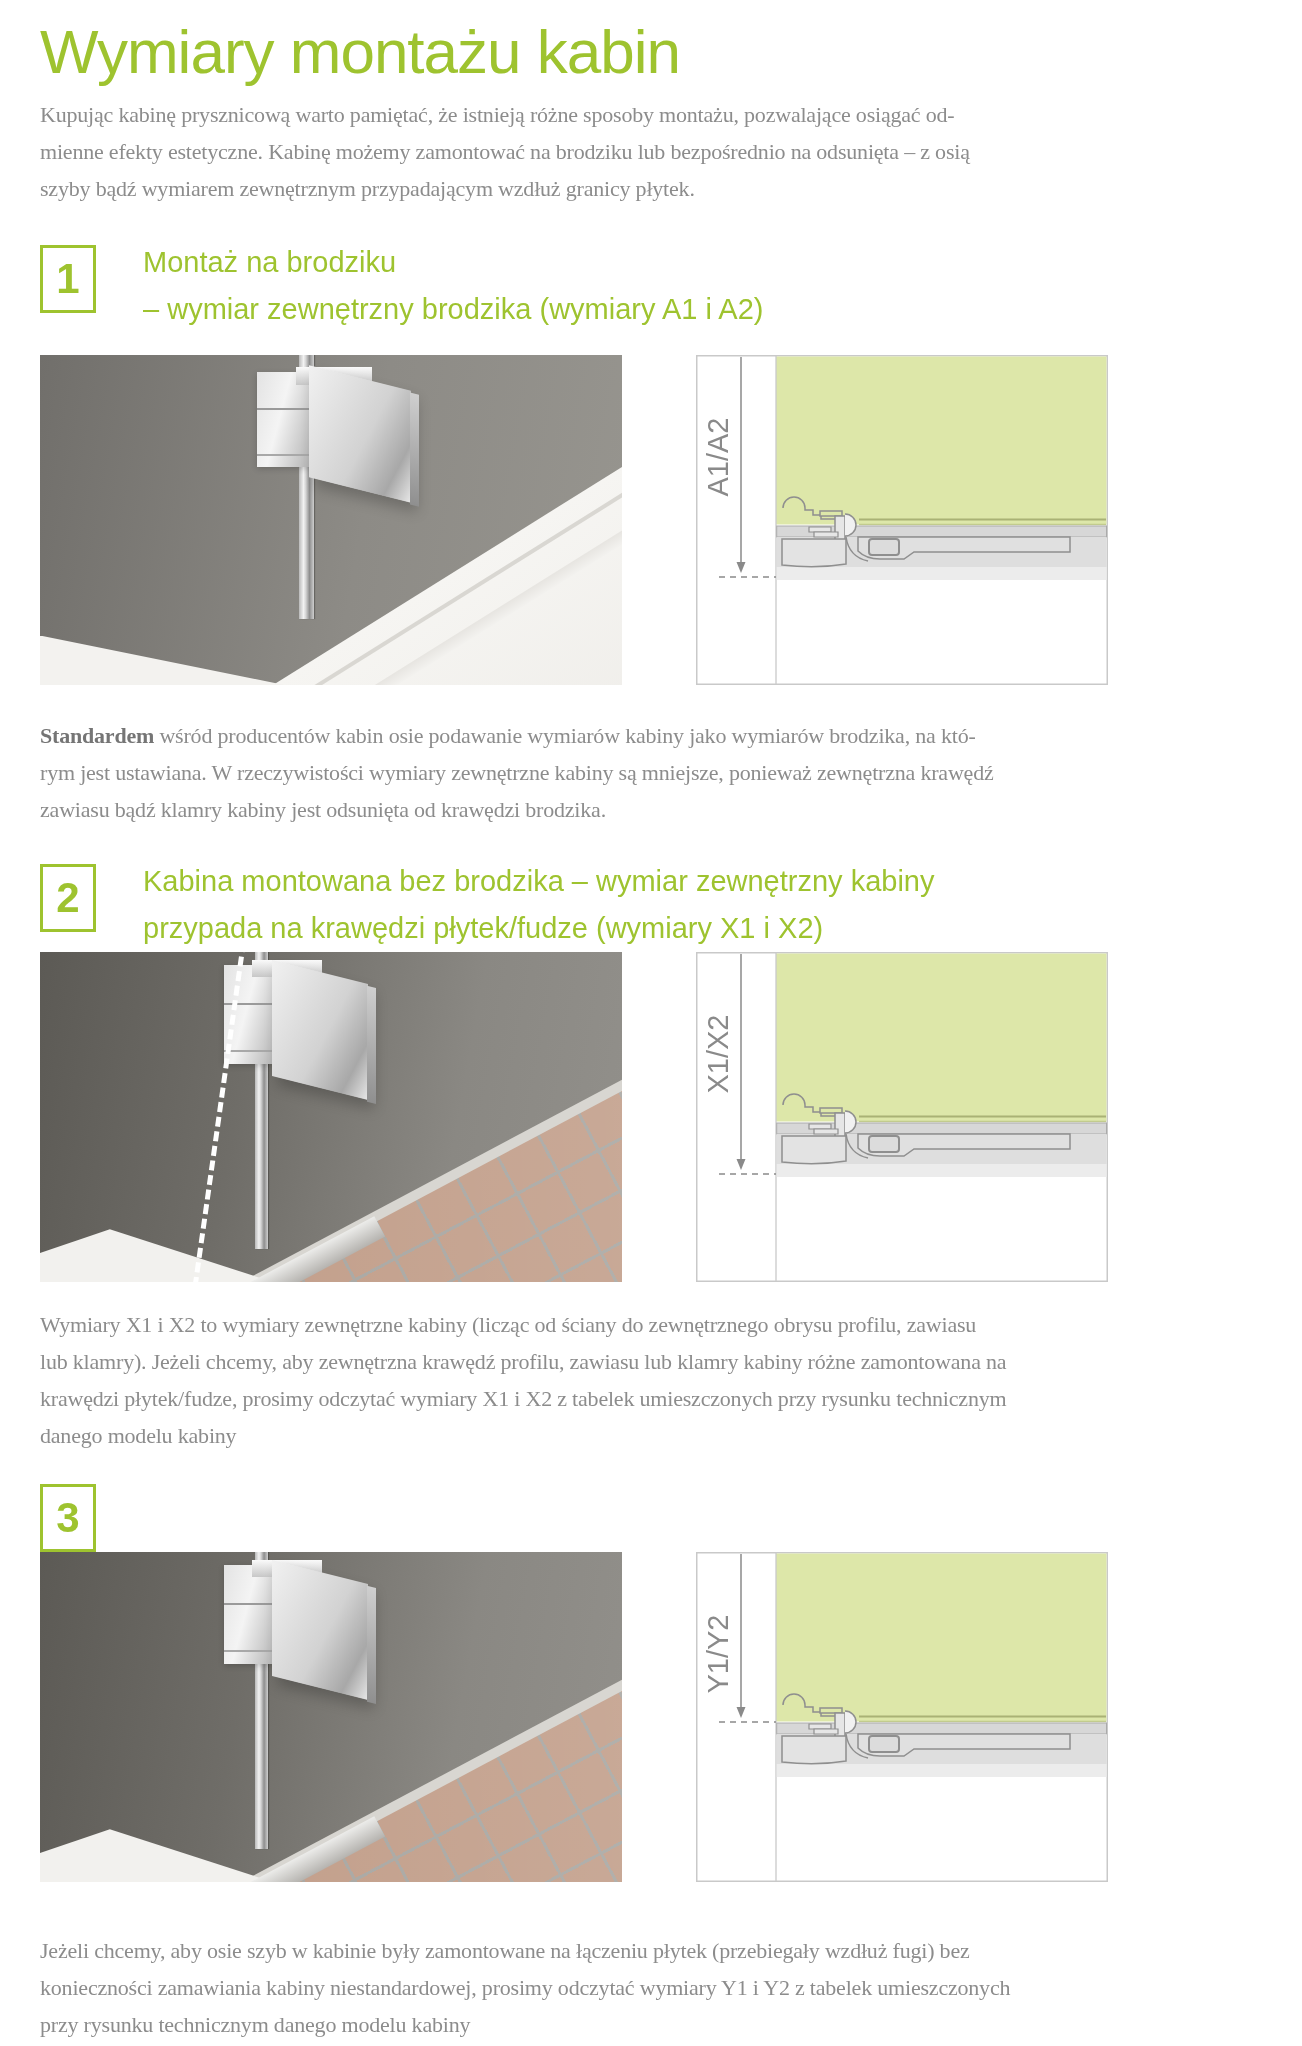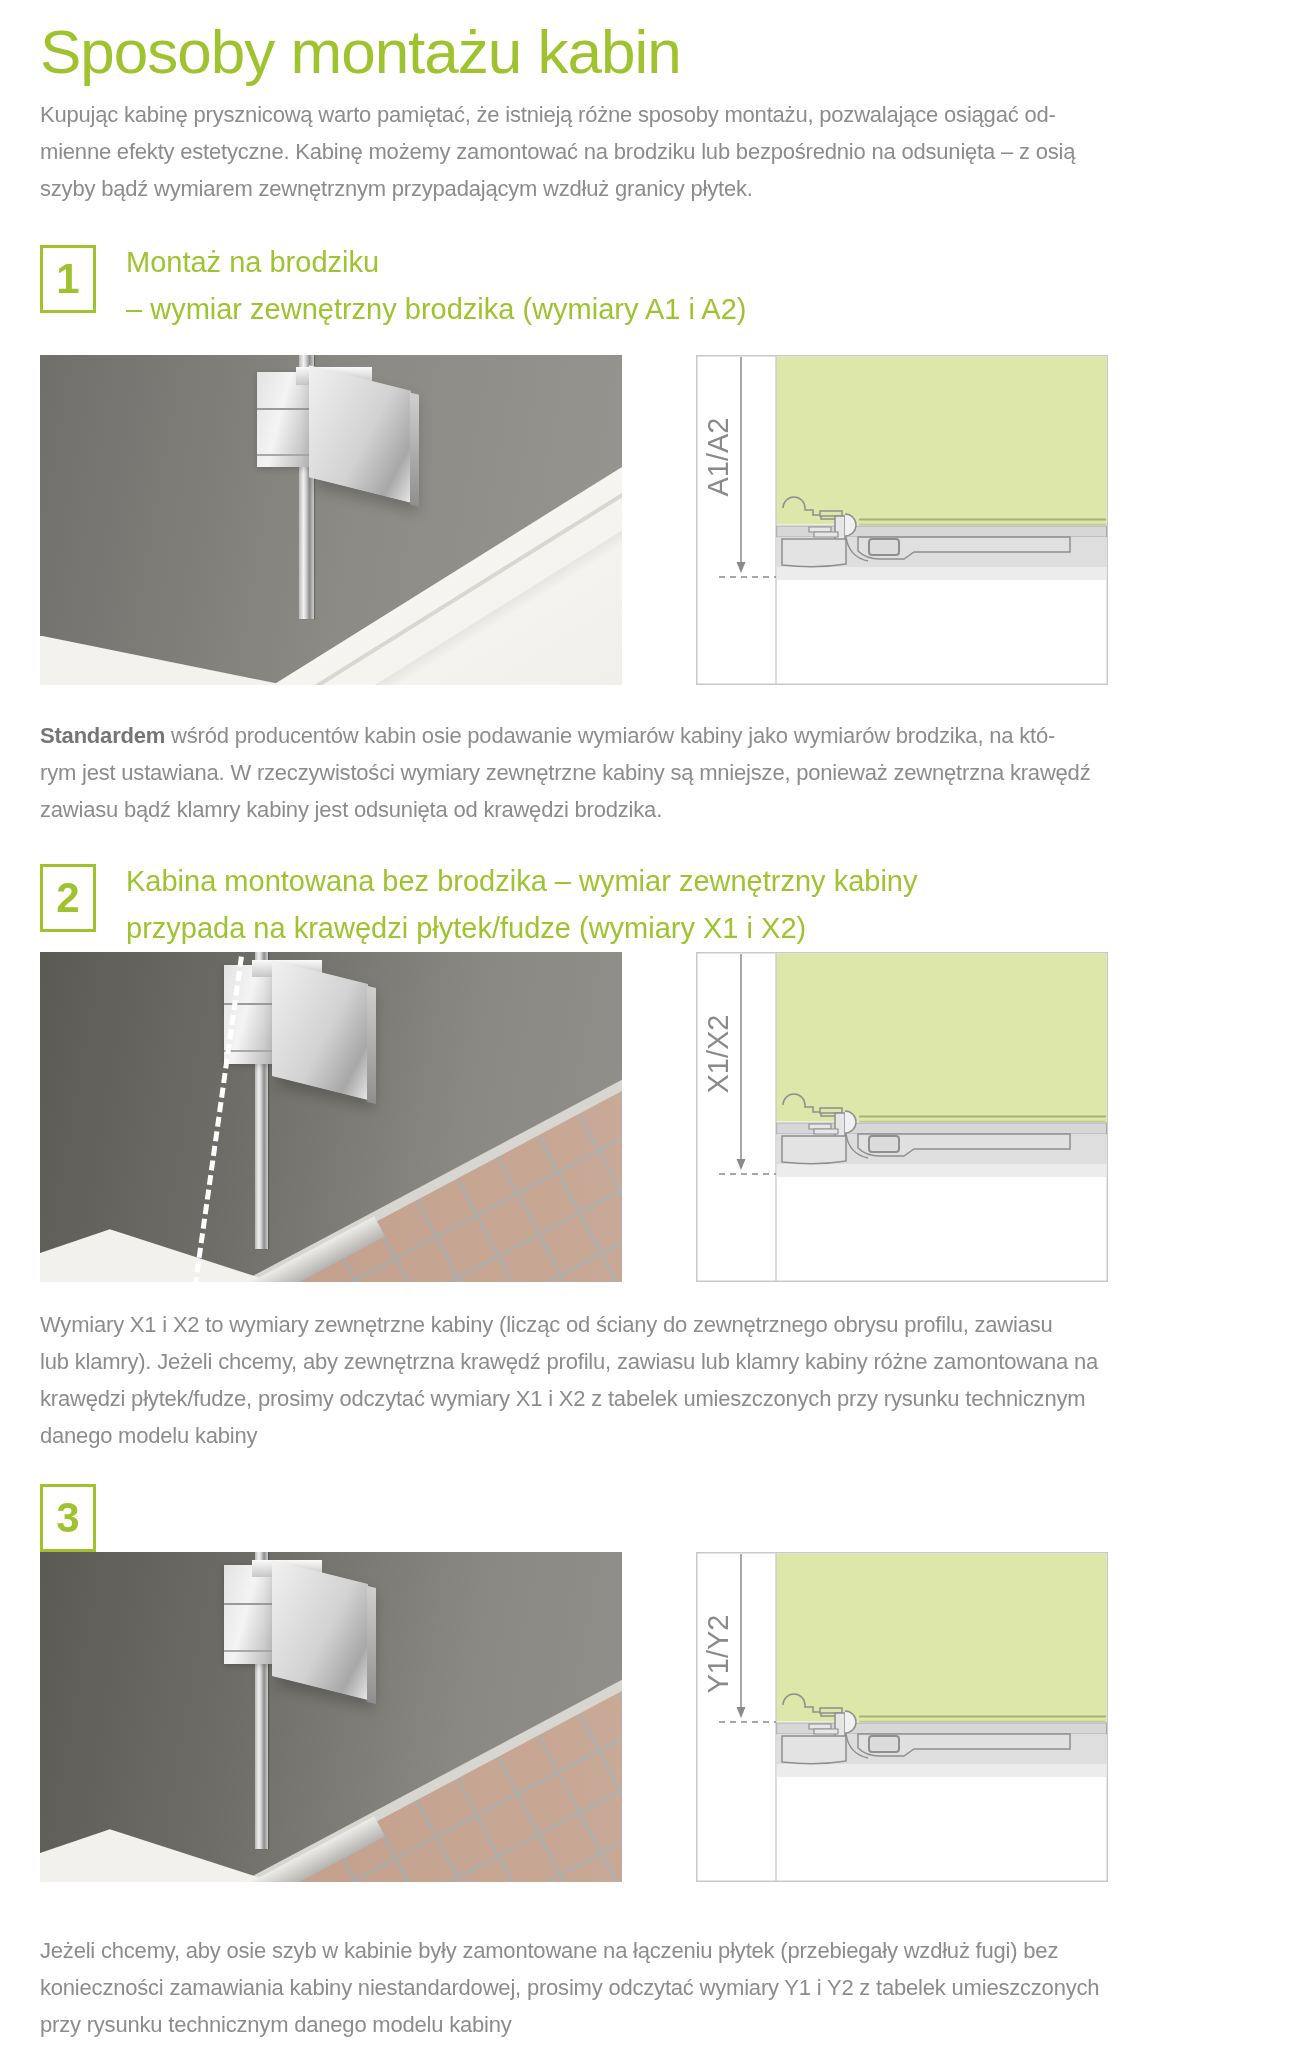--- a/index.html
+++ b/index.html
@@ -7,29 +7,29 @@
     width:1302px;height:2046px;overflow:hidden;position:relative;
     font-family:"Liberation Sans",sans-serif;color:#8c8c8c;
   }
   .page{padding:0 40px;}
   
   .title{
     margin:16px 0 0 0;font-size:62px;line-height:72px;font-weight:400;
     letter-spacing:-1px;color:#9ec32f;
   }
   .para{margin-top:8px;font-size:22px;line-height:37px;letter-spacing:-0.2px;}
-  .para .line{white-space:nowrap;}
+  .para .line{white-space:nowrap;font-family:Liberation Serif, serif;}
   .para b{color:#757575;}
   .section-header{display:flex;align-items:flex-start;gap:30px;}
   .num-box{
     flex:none;width:50px;height:62px;margin-top:6px;
     border:3.5px solid #9ec32f;display:flex;align-items:center;justify-content:center;
     font-size:42px;font-weight:bold;color:#9ec32f;
   }
-  .heading{color:#9ec32f;font-size:29px;line-height:47px;font-weight:400;margin-top:0;}
+  .heading{color:#9ec32f;font-size:29px;line-height:47px;font-weight:400;margin-top:0;margin-left:17px;}
   .heading .line{white-space:nowrap;}
   
   .figure-row{display:flex;align-items:flex-start;margin-top:24px;}
   .diagram{flex:none;width:412px;height:330px;margin-left:74px;position:relative;}
   
   .photo{position:relative;width:582px;height:330px;overflow:hidden;flex:none;}
   .photo .wall{position:absolute;inset:0;}
   .photo.kind-tray .wall{background:linear-gradient(100deg,#716f6b,#8d8b86 55%,#97958f);}
   .photo.kind-tiles-dashed .wall,.photo.kind-tiles .wall{
     background:linear-gradient(100deg,#5c5a55,#6f6d68 35%,#8a8883 70%,#92908b);}
@@ -89,21 +89,21 @@
   .sec3-header{margin-top:24px;}
   .sec3-note{margin-top:50px;}
   .figure-row.r1{margin-top:22px;}
   .figure-row.r2{margin-top:0px;}
   .figure-row.r3{margin-top:0px;}
 </style>
 </head>
 <body>
 
 <div class="page">
-  <h1 class="title">Sposoby montażu kabin</h1>
+  <h1 class="title">Wymiary montażu kabin</h1>
   <div class="para intro">
       <div class="line">Kupując kabinę prysznicową warto pamiętać, że istnieją różne sposoby montażu, pozwalające osiągać od-</div>
       <div class="line">mienne efekty estetyczne. Kabinę możemy zamontować na brodziku lub bezpośrednio na odsunięta – z osią</div>
       <div class="line">szyby bądź wymiarem zewnętrznym przypadającym wzdłuż granicy płytek.</div>
     </div>
   <div id="sections">
     <div class="section-header sec1-header">
       <div class="num-box">1</div>
       <div class="heading">
           <div class="line">Montaż na brodziku</div>

